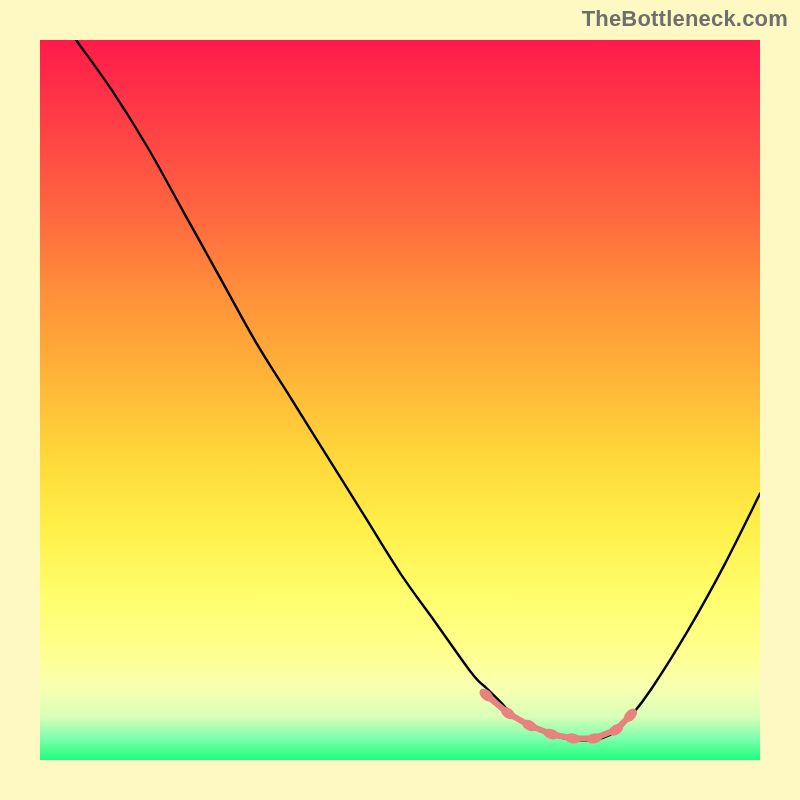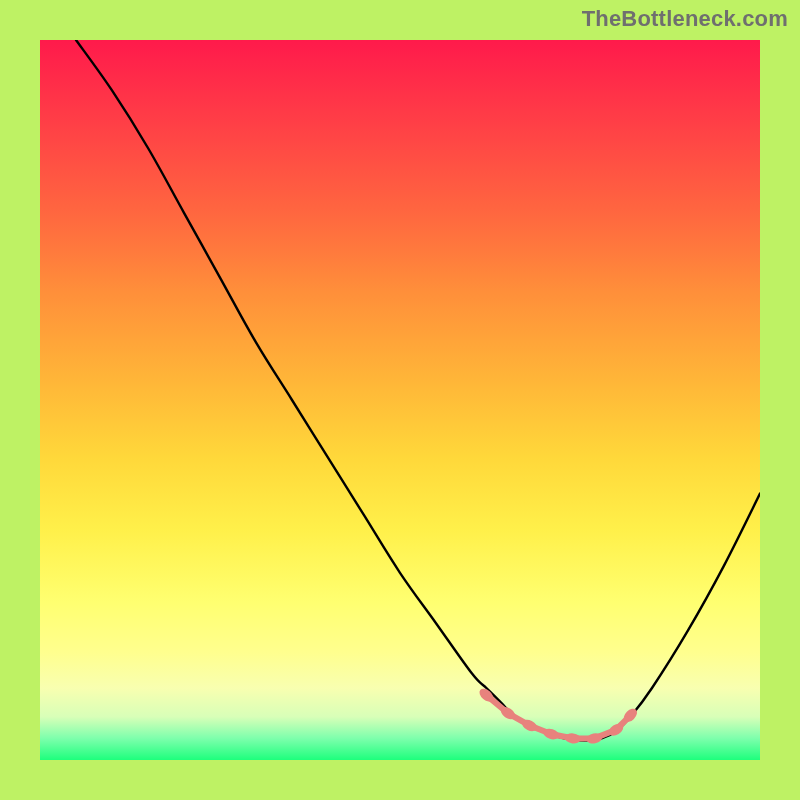--- a/index.html
+++ b/index.html
@@ -1,21 +1,21 @@
 <!DOCTYPE html>
 <html><head>
 <meta charset="utf-8">
 <style>
   * { margin: 0; padding: 0; box-sizing: border-box; }
   html, body { width: 800px; height: 800px; overflow: hidden; background: #000; }
   .frame {
     position: relative;
     width: 800px;
     height: 800px;
-    background: #bef264;
+    background: #fef9c3;
   }
   .watermark {
     position: absolute;
     top: 6px;
     right: 12px;
     font-family: Arial, Helvetica, sans-serif;
     font-size: 22px;
     font-weight: 600;
     color: #6f6f6f;
     letter-spacing: 0.2px;

